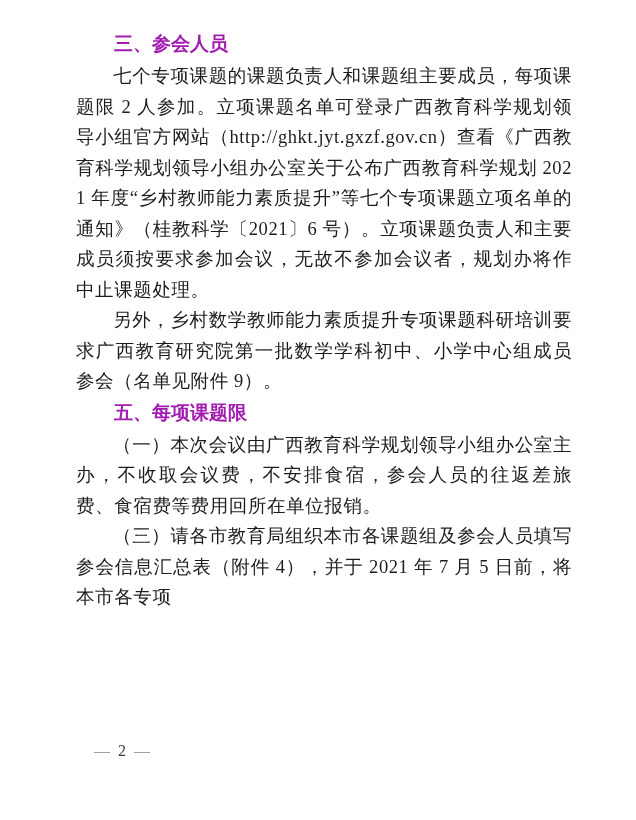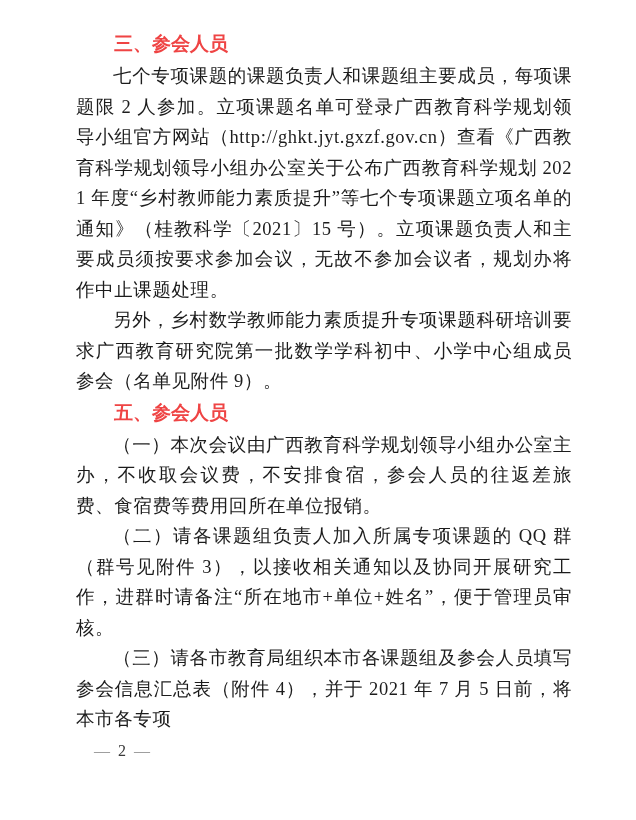--- a/index.html
+++ b/index.html
@@ -19,21 +19,21 @@
     top: 28px;
     left: 76px;
     width: 496px;
   }
   .sec-heading {
     font-family: "Liberation Sans", "DejaVu Sans", sans-serif;
     font-weight: bold;
     font-size: 19px;
     line-height: 30px;
     text-indent: 2em;
-    color: #ef4444;
+    color: #a21caf;
     margin: 1px 0 2px 0;
   }
   .para {
     font-size: 18.5px;
     line-height: 30.5px;
     text-align: justify;
     text-justify: inter-character;
     text-indent: 2em;
     letter-spacing: 0.6px;
     word-break: break-all;
@@ -49,29 +49,28 @@
   .footer .num { color: #3a3a3a; padding: 0 8px; }
 </style>
 </head>
 <body>
 
 <div class="page">
   <div class="content">
 
     <div class="section">
       <div class="sec-heading">三、参会人员</div>
-      <p class="para">七个专项课题的课题负责人和课题组主要成员，每项课题限 2 人参加。立项课题名单可登录广西教育科学规划领导小组官方网站（http://ghkt.jyt.gxzf.gov.cn）查看《广西教育科学规划领导小组办公室关于公布广西教育科学规划 2021 年度“乡村教师能力素质提升”等七个专项课题立项名单的通知》（桂教科学〔2021〕15 号）。立项课题负责人和主要成员须按要求参加会议，无故不参加会议者，规划办将作中止课题处理。</p>
+      <p class="para">七个专项课题的课题负责人和课题组主要成员，每项课题限 2 人参加。立项课题名单可登录广西教育科学规划领导小组官方网站（http://ghkt.jyt.gxzf.gov.cn）查看《广西教育科学规划领导小组办公室关于公布广西教育科学规划 2021 年度“乡村教师能力素质提升”等七个专项课题立项名单的通知》（桂教科学〔2021〕6 号）。立项课题负责人和主要成员须按要求参加会议，无故不参加会议者，规划办将作中止课题处理。</p>
       <p class="para">另外，乡村数学教师能力素质提升专项课题科研培训要求广西教育研究院第一批数学学科初中、小学中心组成员参会（名单见附件 9）。</p>
     </div>
 
 
     <div class="section">
-      <div class="sec-heading">五、参会人员</div>
+      <div class="sec-heading">五、每项课题限</div>
       <p class="para">（一）本次会议由广西教育科学规划领导小组办公室主办，不收取会议费，不安排食宿，参会人员的往返差旅费、食宿费等费用回所在单位报销。</p>
-      <p class="para">（二）请各课题组负责人加入所属专项课题的 QQ 群（群号见附件 3），以接收相关通知以及协同开展研究工作，进群时请备注“所在地市+单位+姓名”，便于管理员审核。</p>
       <p class="para">（三）请各市教育局组织本市各课题组及参会人员填写参会信息汇总表（附件 4），并于 2021 年 7 月 5 日前，将本市各专项</p>
     </div>
 
   </div>
 
   <div class="footer">
     <span class="dash">—</span><span class="num">2</span><span class="dash">—</span>
   </div>
 </div>
 

